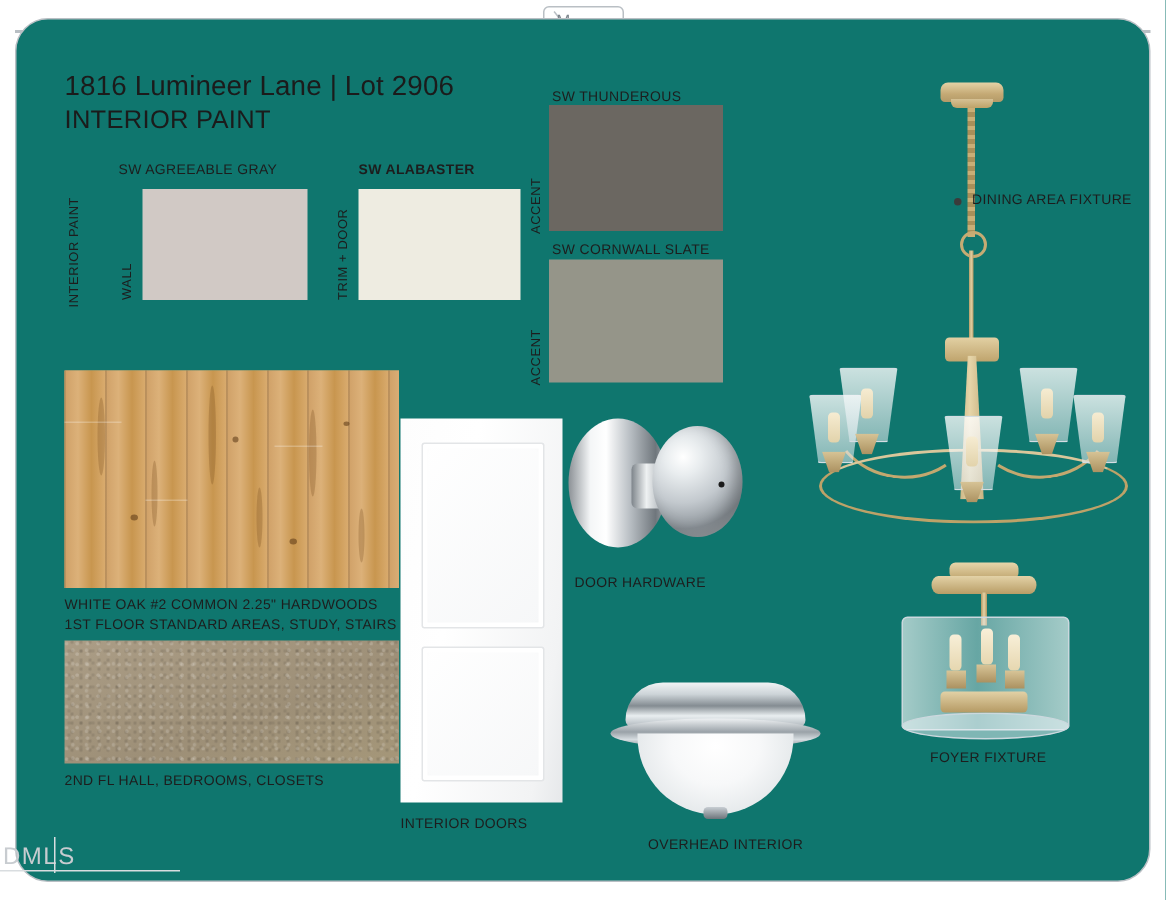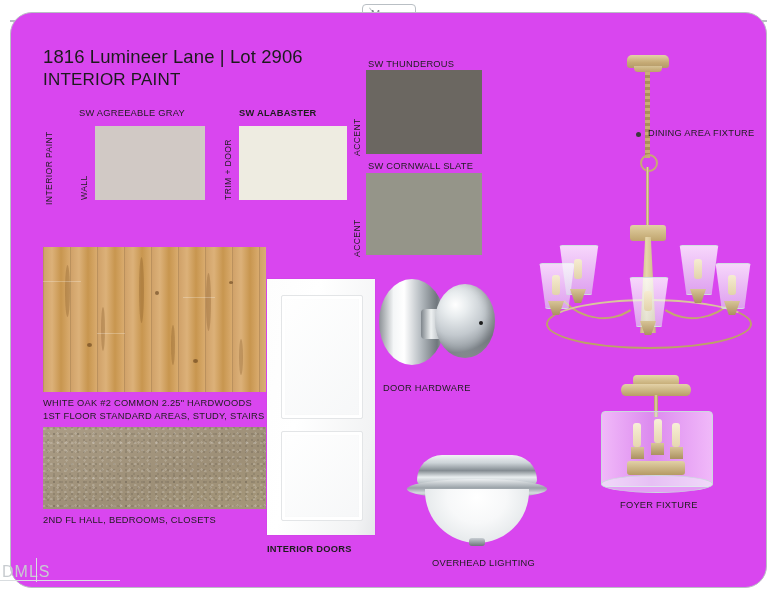--- a/index.html
+++ b/index.html
@@ -4,21 +4,21 @@
 <style>
   html,body{margin:0;padding:0;}
   body{
     width:777px;height:600px;
     background:#ffffff;
     font-family:"Liberation Sans", sans-serif;
     overflow:hidden;position:relative;
   }
   .board{
     position:absolute;left:10px;top:12px;width:757px;height:576px;
-    border:1.6px solid #b9bfc4;border-radius:22px;background:#d946ef;
+    border:1.6px solid #b9bfc4;border-radius:22px;background:#0f766e;
     box-sizing:border-box;
   }
   
   .logo-wrap{position:absolute;left:0;top:0;width:777px;height:40px;}
   .logo-line{position:absolute;top:20px;height:1.6px;background:#b9bfc4;}
   .logo-line.l{left:10px;width:352px;}
   .logo-line.r{right:10px;width:352px;}
   .logo-box{
     position:absolute;left:362px;top:4px;width:52px;height:33px;
     border:1.5px solid #b9bfc4;border-radius:4px;background:#fff;
@@ -95,21 +95,21 @@
     box-shadow:0 0 1px rgba(0,0,0,.12);
   }
   .door-panel{
     position:absolute;left:14px;width:80px;
     border:1.4px solid #e3e5e7;border-radius:2px;
     background:linear-gradient(135deg,#ffffff,#f6f7f8);
     box-shadow:inset 0 0 0 3px #fff, inset 0 0 5px rgba(0,0,0,.06);
   }
   .door-panel.top{top:16px;height:122px;}
   .door-panel.bot{top:152px;height:88px;}
-  .cap-door{position:absolute;left:256px;top:531px;font-weight:bold;}
+  .cap-door{position:absolute;left:256px;top:531px;}
 
   
   .knob-wrap{position:absolute;left:368px;top:252px;width:118px;height:112px;}
   .rosette{
     position:absolute;left:0;top:14px;width:66px;height:86px;border-radius:50%/50%;
     background:linear-gradient(90deg,#8c9196 0%,#f4f6f7 22%,#ffffff 38%,#b9bfc4 62%,#6f767c 88%,#a8aeb3 100%);
   }
   .neck{
     position:absolute;left:42px;top:44px;width:30px;height:30px;border-radius:4px;
     background:linear-gradient(90deg,#7e858b,#eef1f2,#aeb4b9,#7a8187);
@@ -320,21 +320,21 @@
   </div>
   <div class="lead-dot"></div>
   <div class="cap cap-dining">DINING AREA FIXTURE</div>
 
   <div class="flush">
     <div class="f-top"></div>
     <div class="f-ring"></div>
     <div class="f-glass"></div>
     <div class="f-finial"></div>
   </div>
-  <div class="cap cap-overhead">OVERHEAD LIGHTING</div>
+  <div class="cap cap-overhead">OVERHEAD INTERIOR</div>
 
   <div class="foyer">
     <div class="fo-canopy"></div>
     <div class="fo-plate"></div>
     <div class="fo-stem"></div>
     <div class="fo-drum"></div>
     <div class="fo-bulb" style="left:42px;top:48px;"></div>
     <div class="fo-bulb" style="left:63px;top:44px;"></div>
     <div class="fo-bulb" style="left:81px;top:48px;"></div>
     <div class="fo-sock" style="left:40px;top:72px;"></div>

